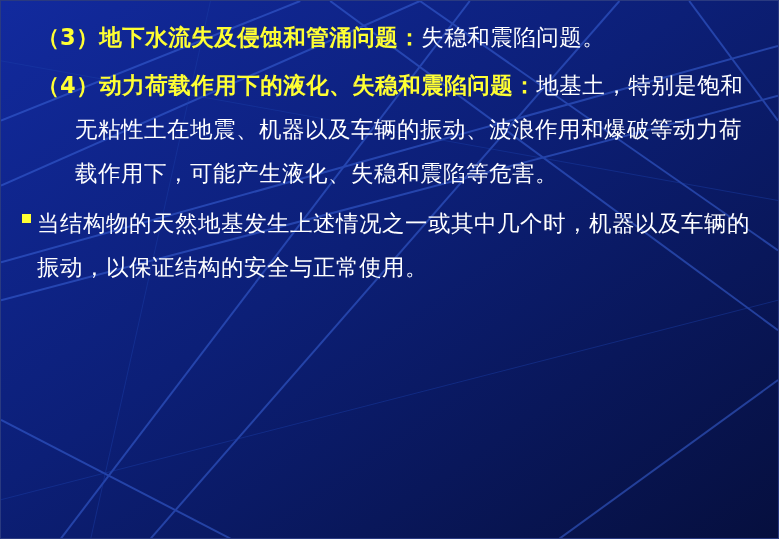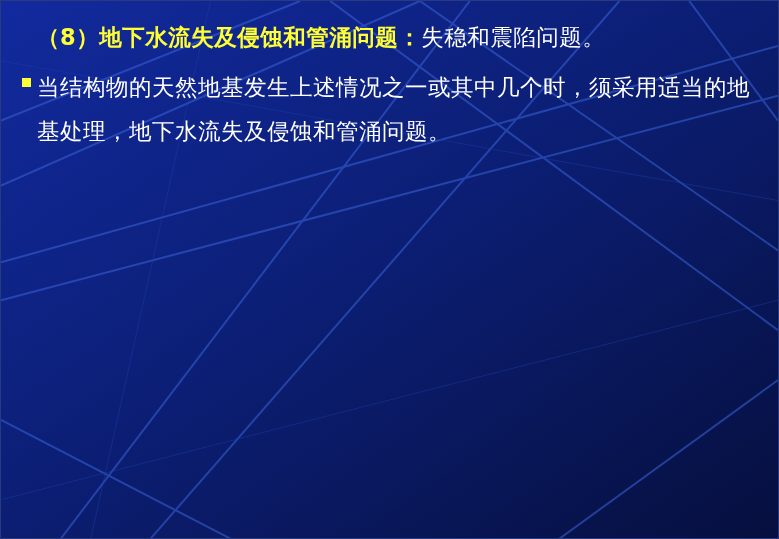--- a/index.html
+++ b/index.html
@@ -106,25 +106,29 @@
       <line x1="0" y1="60" x2="779" y2="200"></line>
       <line x1="0" y1="500" x2="779" y2="300"></line>
       <line x1="210" y1="0" x2="90" y2="539"></line>
     </g>
   </svg>
 
   <div class="content">
 
     <div class="para block-3">
       <div class="marker"></div>
-      <div class="ptext hang"><span class="lead">（8）地下水流失及侵蚀和管涌问题：</span><span class="rest">失稳和震陷问题。</span></div>
+      <div class="ptext hang"><span class="lead">（3）地下水流失及侵蚀和管涌问题：</span><span class="rest">失稳和震陷问题。</span></div>
     </div>
 
+    <div class="para block-4">
+      <div class="marker"></div>
+      <div class="ptext hang"><span class="lead">（4）动力荷载作用下的液化、失稳和震陷问题：</span><span class="rest">地基土，特别是饱和无粘性土在地震、机器以及车辆的振动、波浪作用和爆破等动力荷载作用下，可能产生液化、失稳和震陷等危害。</span></div>
+    </div>
 
     <div class="para block-5">
       <div class="marker">
         <span class="bullet-square"></span>
       </div>
-      <div class="ptext"><span class="rest">当结构物的天然地基发生上述情况之一或其中几个时，须采用适当的地基处理，地下水流失及侵蚀和管涌问题。</span></div>
+      <div class="ptext"><span class="rest">当结构物的天然地基发生上述情况之一或其中几个时，机器以及车辆的振动，以保证结构的安全与正常使用。</span></div>
     </div>
 
   </div>
 </div>
 
 </body></html>

